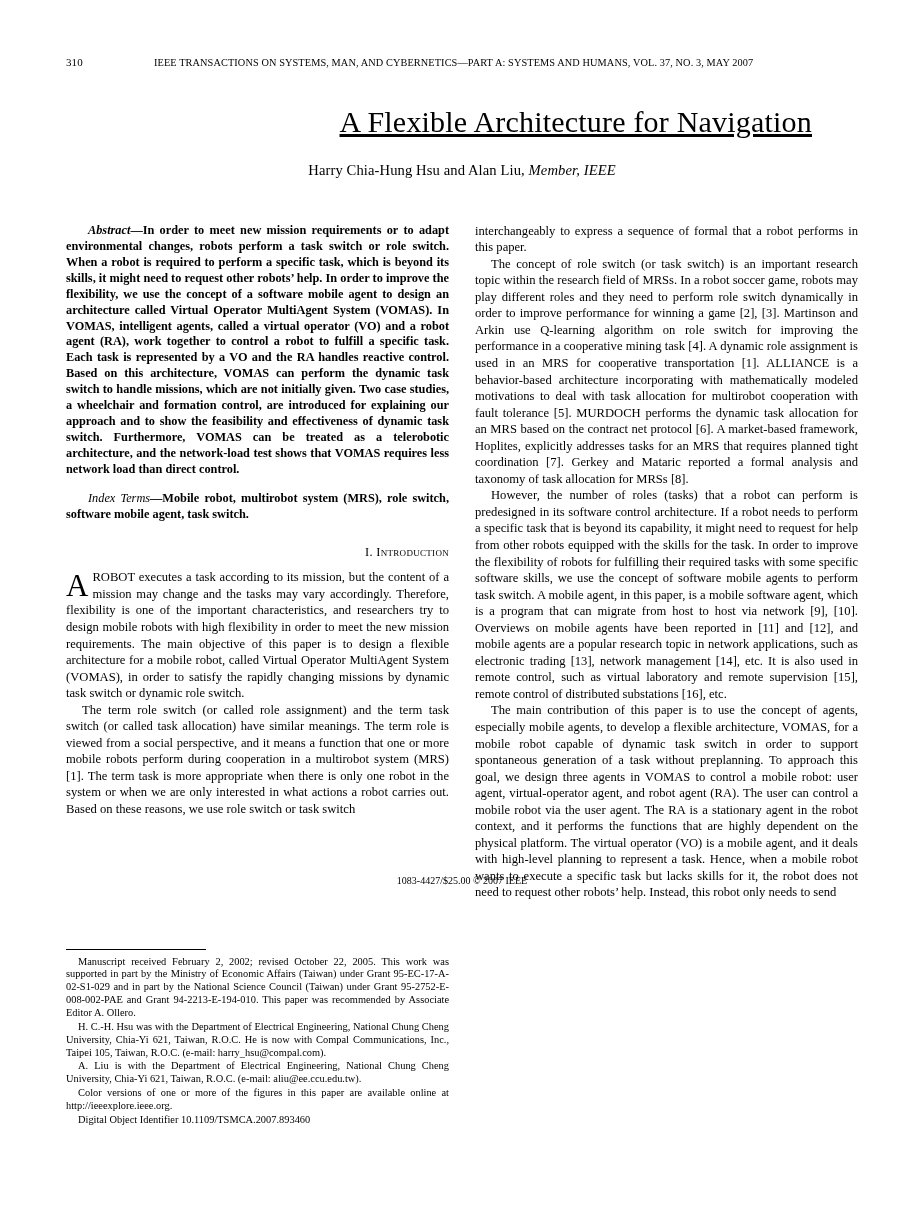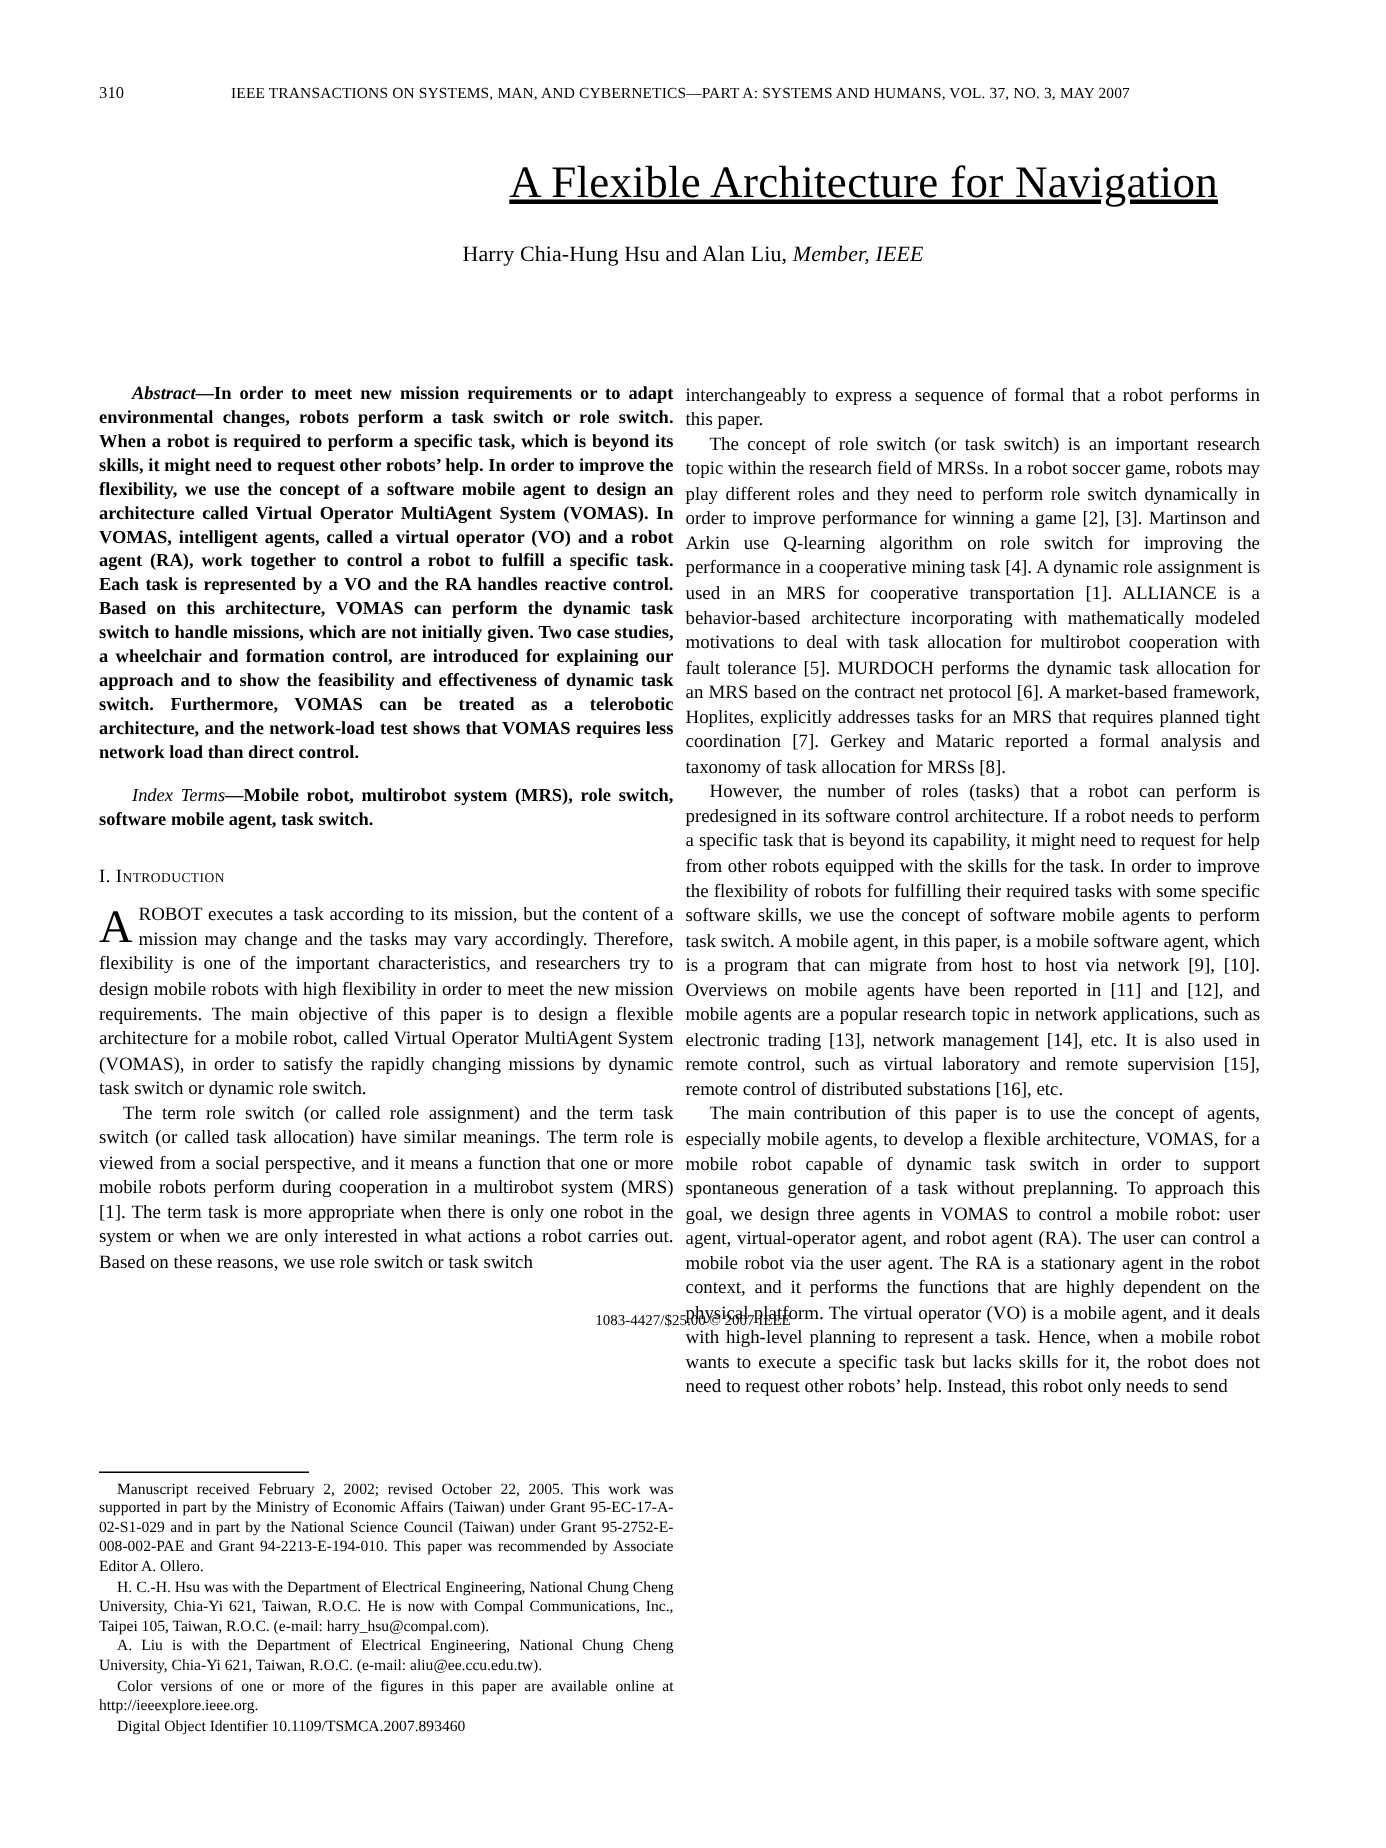--- a/index.html
+++ b/index.html
@@ -56,23 +56,23 @@
     text-align: center;
     font-size: 14.6px;
     margin-top: 20px;
     letter-spacing: 0.1px;
   }
   .authors .member {
     font-style: italic;
   }
   
   .columns {
-    margin-top: 76px;
+    margin-top: 44px;
     display: flex;
-    gap: 8px;
+    gap: 26px;
     height: 905px;
   }
   .col {
     width: 383px;
     flex: 0 0 383px;
     position: relative;
   }
   p {
     margin: 0;
     font-size: 12.6px;
@@ -99,21 +99,21 @@
     line-height: 1.3;
     text-align: justify;
     text-indent: 22px;
     margin-top: 13px;
   }
   .indexterms .lead {
     font-style: italic;
     font-weight: normal;
   }
   .section-head {
-    text-align: left;
+    text-align: right;
     font-size: 12.4px;
     margin: 22px 0 9px 0;
     font-variant: small-caps;
     letter-spacing: 0.3px;
   }
   
   .dropcap-para {
     text-indent: 0;
     position: relative;
   }

